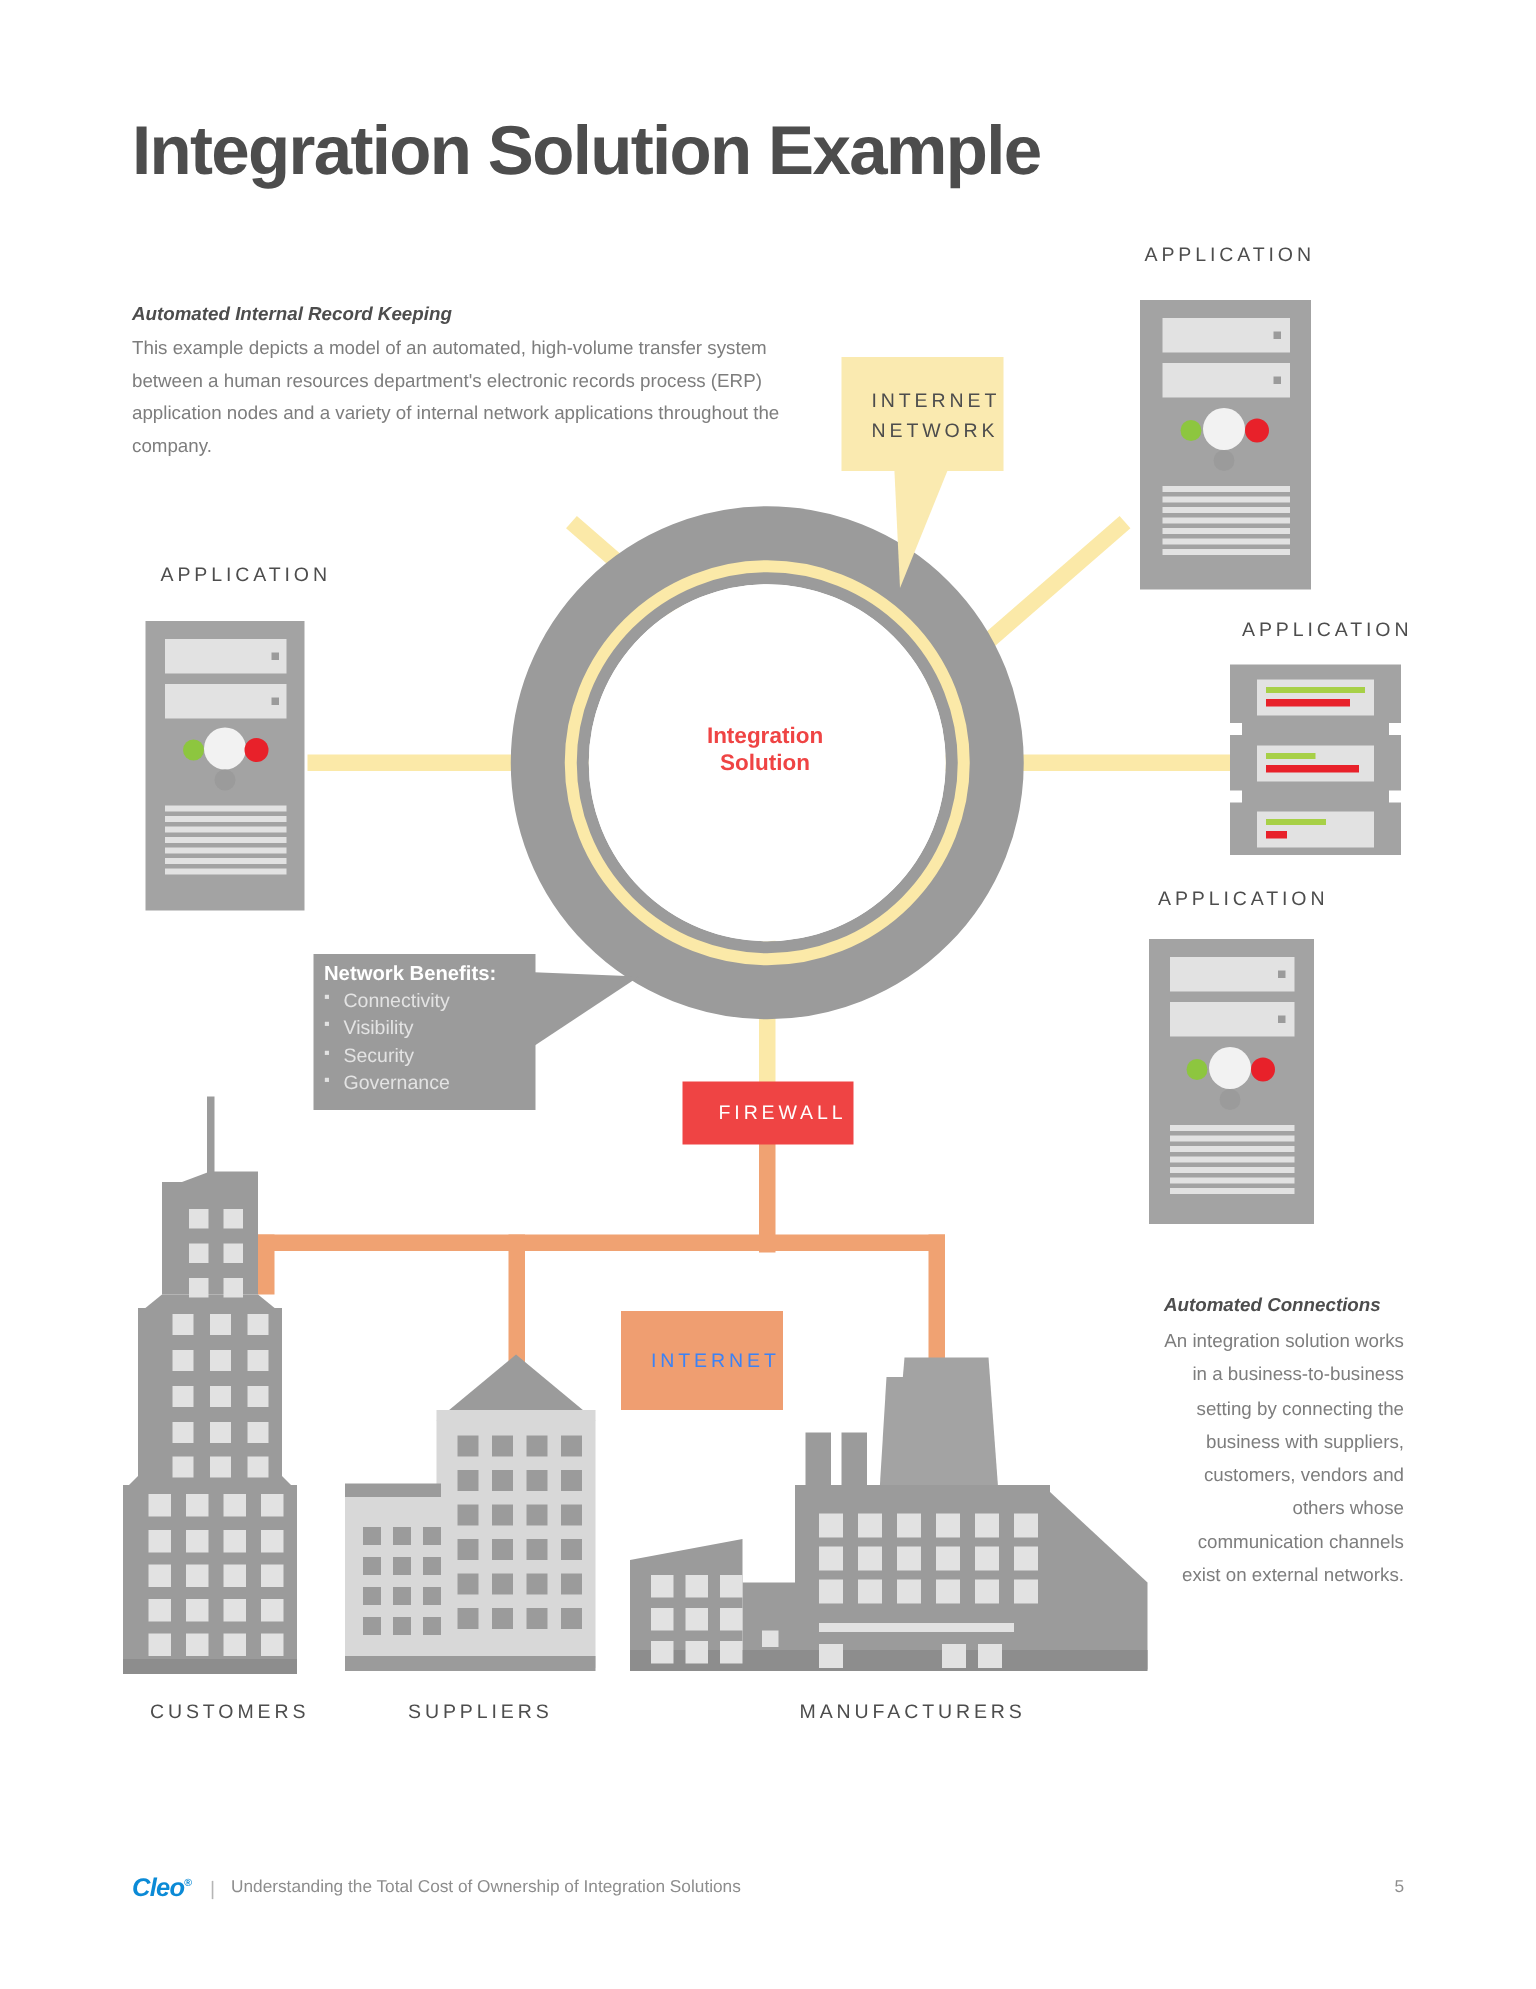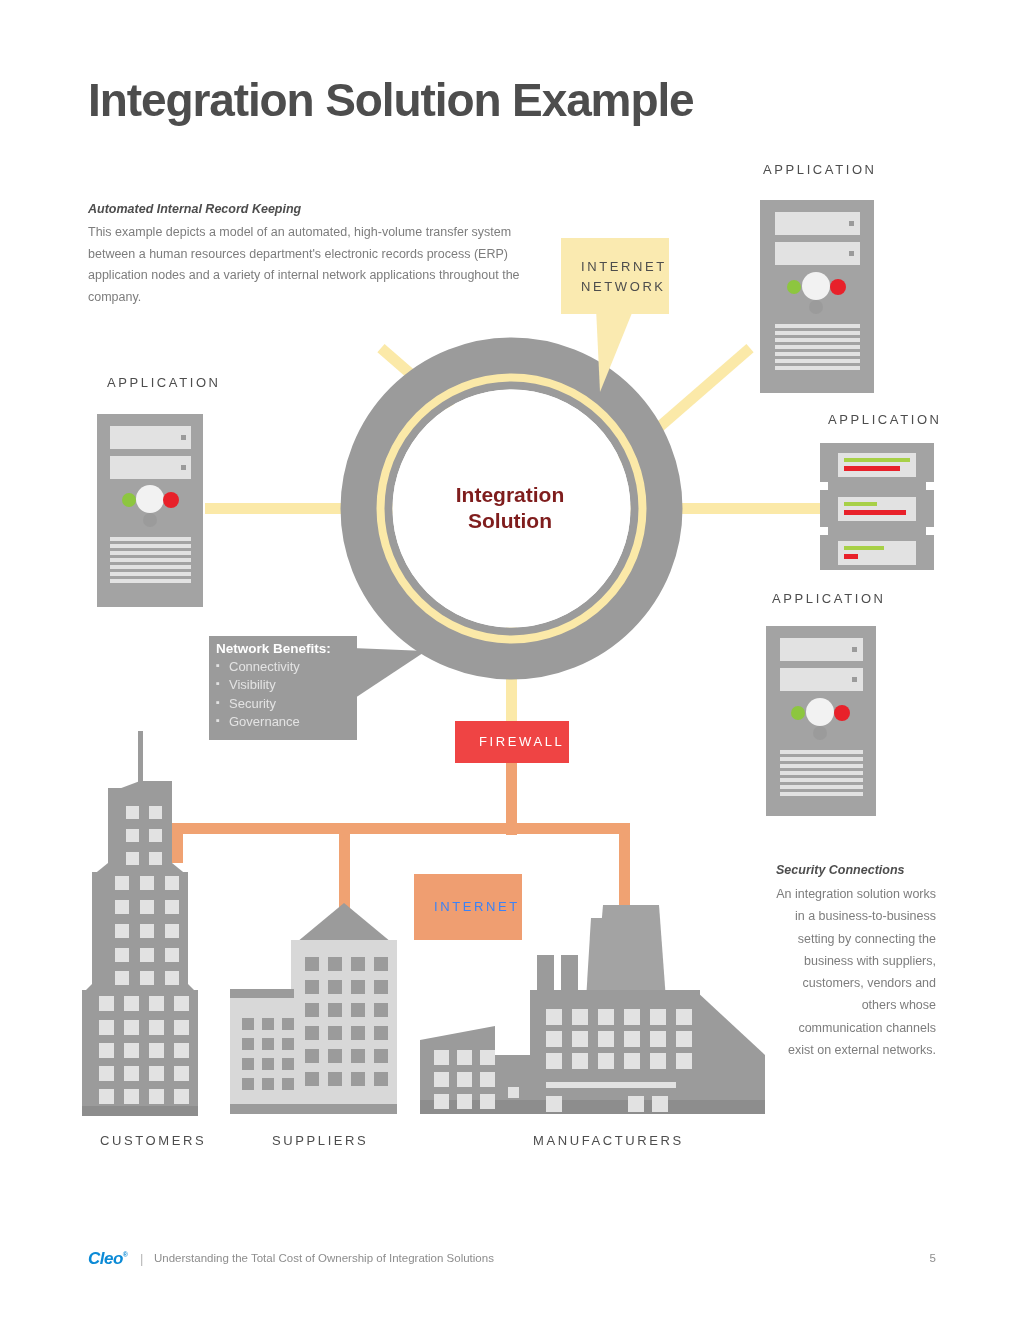--- a/index.html
+++ b/index.html
@@ -29,21 +29,21 @@
        white-space:nowrap;font-family:"Liberation Sans","DejaVu Sans",sans-serif;}
   .cap-app-tl{left:107px;top:375px;}
   .cap-app-tr{left:763px;top:162px;}
   .cap-app-mr{left:828px;top:412px;}
   .cap-app-br{left:772px;top:591px;}
   .cap-cust{left:100px;top:1133px;}
   .cap-supp{left:272px;top:1133px;}
   .cap-manu{left:533px;top:1133px;}
 
   .hub-text{position:absolute;left:395px;top:482px;width:230px;text-align:center;
-      font-size:21px;font-weight:bold;color:#7f1d1d;line-height:1.23;}
+      font-size:15px;font-weight:bold;color:#ef4444;line-height:1.23;}
 
   .tag{position:absolute;font-size:13px;letter-spacing:2.6px;white-space:nowrap;}
   .tag-internal{left:581px;top:257px;color:#4d4d4d;line-height:1.55;}
   .tag-firewall{left:479px;top:734px;color:#ffffff;text-align:center;}
   .tag-internet{left:434px;top:899px;color:#3b82f6;}
 
   .benefits{position:absolute;left:216px;top:641px;width:140px;}
   .benefits h4{margin:0 0 2px 0;font-size:13.5px;font-weight:bold;color:#ffffff;}
   .benefits ul{margin:0;padding:0;list-style:none;}
   .benefits li{font-size:13px;color:#e3e3e3;line-height:1.42;position:relative;padding-left:13px;}
@@ -64,21 +64,21 @@
 <div id="page">
 
   <div class="page-title">Integration Solution Example</div>
 
   <div class="txt-block" id="intro">
     <p class="txt-head">Automated Internal Record Keeping</p>
     <p class="txt-body">This example depicts a model of an automated, high-volume transfer system between a human resources department's electronic records process (ERP) application nodes and a variety of internal network applications throughout the company.</p>
   </div>
 
   <div class="txt-block" id="biz">
-    <p class="txt-head">Security Connections</p>
+    <p class="txt-head">Automated Connections</p>
     <p class="txt-body">An integration solution works in a business-to-business setting by connecting the business with suppliers, customers, vendors and others whose communication channels exist on external networks.</p>
   </div>
 
   <svg id="art" viewBox="0 0 1024 1326">
 
     <g>
 
       <rect x="205" y="503" width="250" height="11" fill="#fbe9a8"></rect>
 
       <rect x="570" y="503" width="265" height="11" fill="#fbe9a8"></rect>

